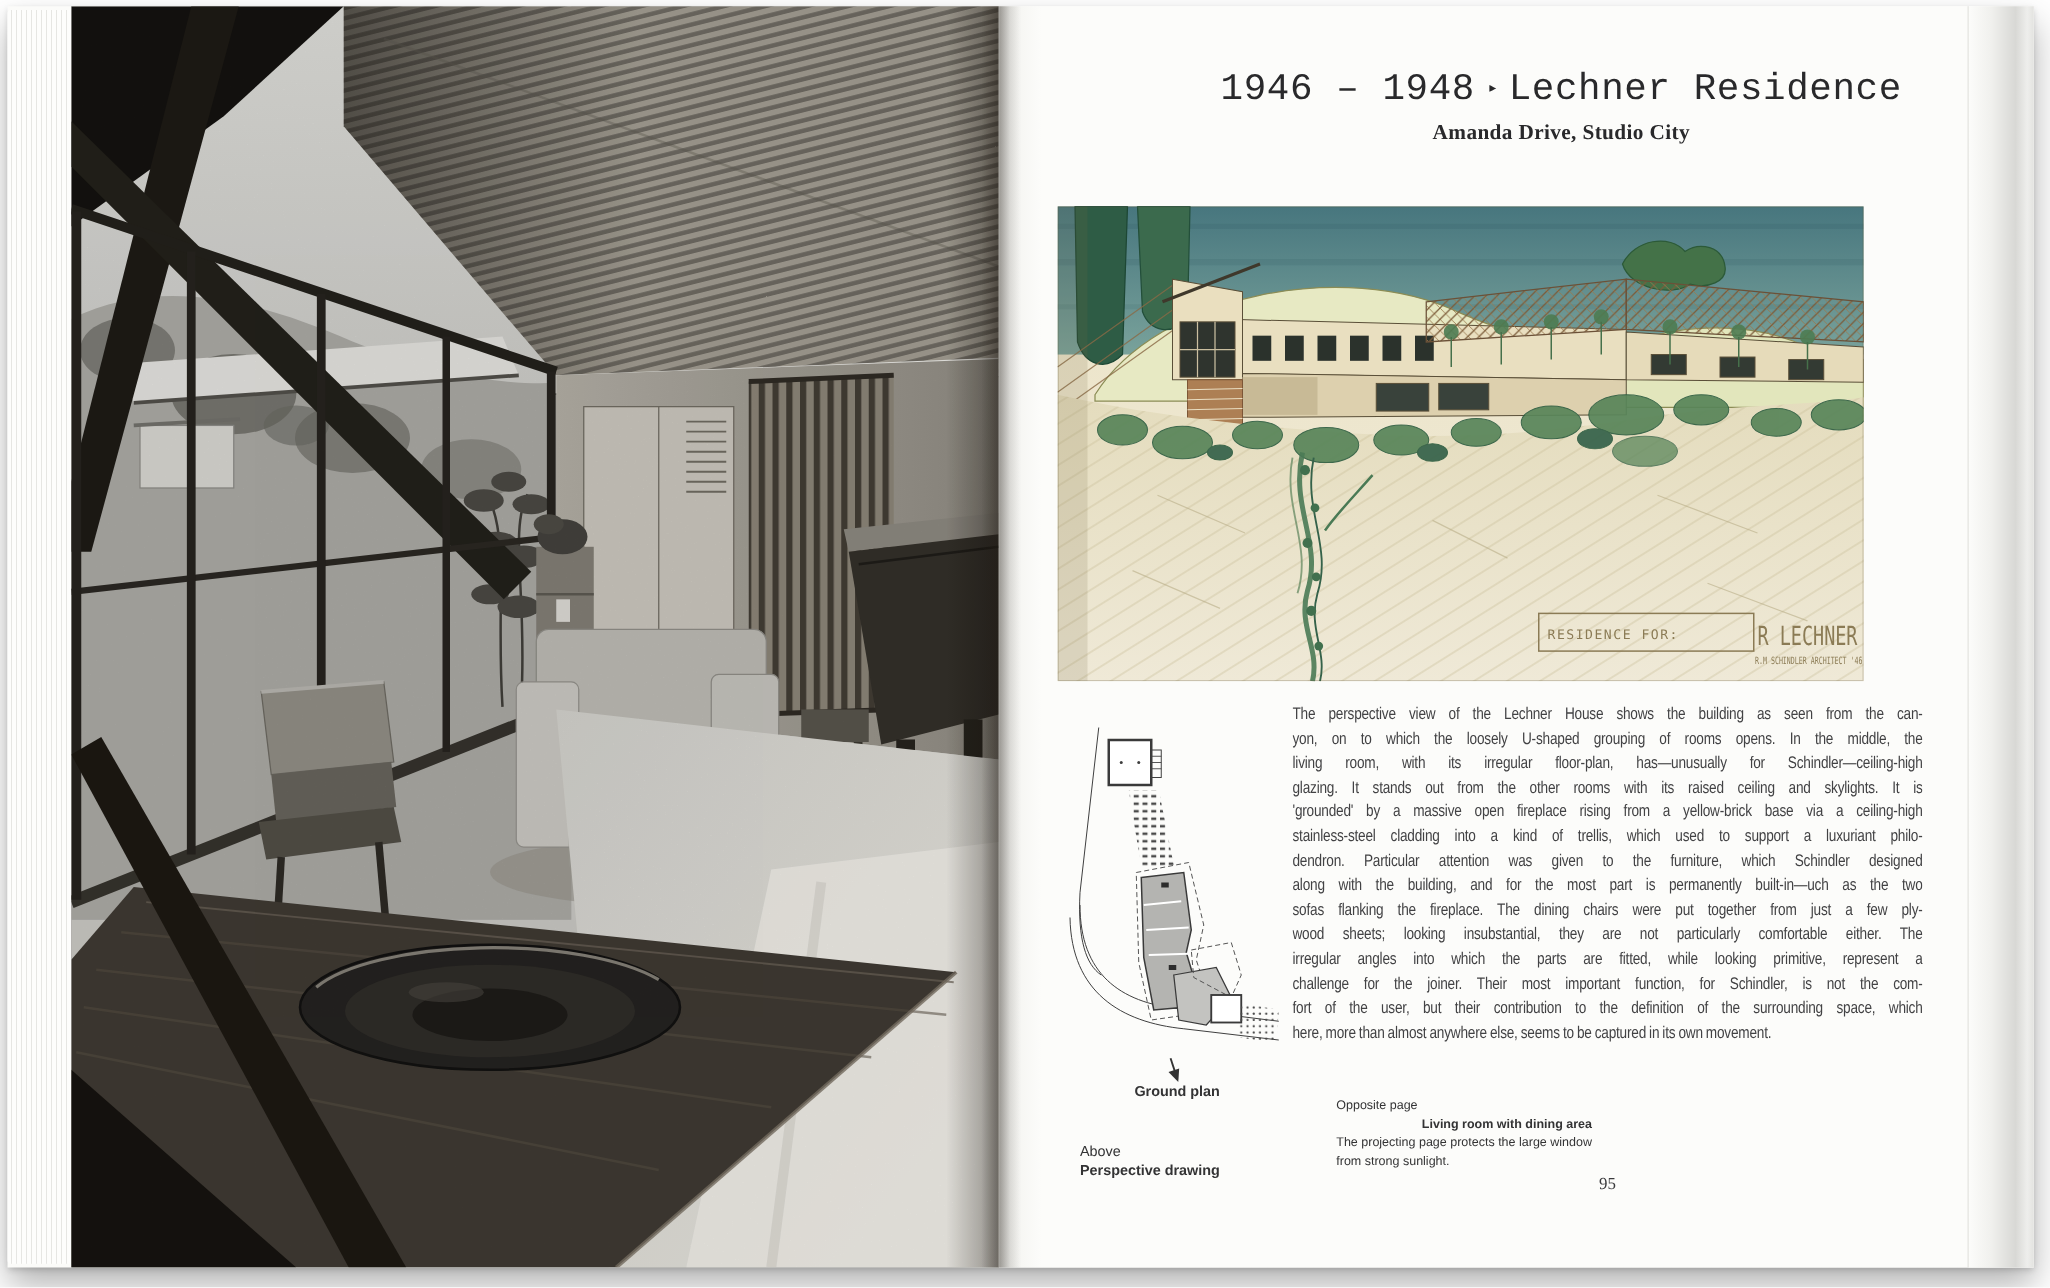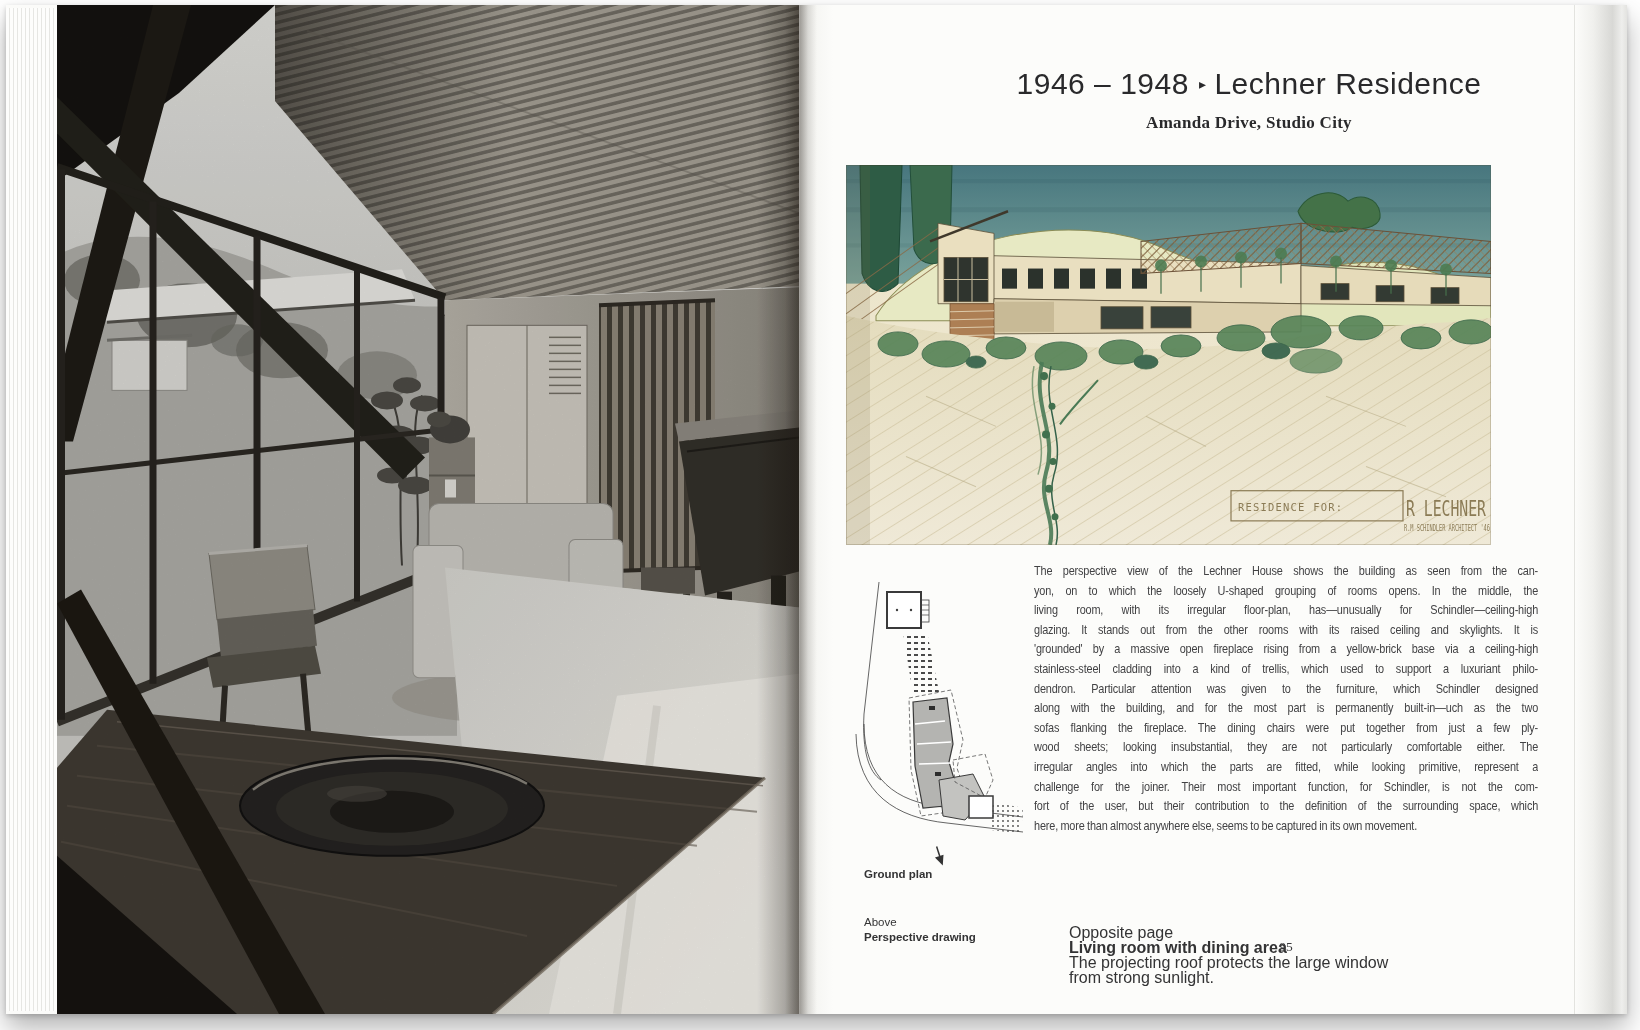--- a/index.html
+++ b/index.html
@@ -13,35 +13,35 @@
   .page-left{position:absolute;left:51px;top:0;width:742px;height:1009px;overflow:hidden;background:#9a9995;}
   .page-left svg{display:block;width:100%;height:100%;}
   .gutter{position:absolute;left:779px;top:0;width:32px;height:1009px;z-index:6;pointer-events:none;
           background:linear-gradient(to right,rgba(40,34,26,0),rgba(40,34,26,.38) 48%,rgba(40,34,26,.12) 72%,rgba(40,34,26,0));}
   .page-right{position:absolute;left:793px;top:0;width:828px;height:1009px;
           background:linear-gradient(to right,#ecece9 0,#f6f6f3 16px,#fcfcfa 34px,#fcfcfa 100%);}
   .fore-edge{position:absolute;right:0;top:0;width:52px;height:1009px;
           background:linear-gradient(to right,#fcfcfa 0,#f0f0ed 35%,#d8d8d5 72%,#eeeeec 90%,#e3e3e0 100%);
           border-left:1px solid #e3e3df;}
   .title-block{position:absolute;left:150px;top:50px;width:600px;text-align:center;color:#29292b;}
-  .title-block h1{margin:12px;font-family:Liberation Sans, sans-serif;font-weight:400;font-size:30px;letter-spacing:.5px;}
+  .title-block h1{margin:0;font-family:Liberation Mono, monospace;font-weight:400;font-size:30px;letter-spacing:.5px;}
   .title-sep{display:inline-block;font-size:14px;transform:translateY(-5px);margin:0 8px 0 10px;}
   .subtitle{margin-top:7px;font-family:"Liberation Serif",serif;font-weight:700;font-size:17px;letter-spacing:.3px;}
   .drawing{position:absolute;left:47px;top:160px;width:645px;height:380px;text-decoration:underline;}
   .drawing svg{display:block;width:100%;height:100%;}
   .groundplan{position:absolute;left:52px;top:569px;width:175px;height:265px;}
   .groundplan svg{display:block;width:100%;height:100%;}
   .north{position:absolute;left:132px;top:838px;transform:rotate(-18deg);}
   .body-text{position:absolute;left:235px;top:556px;width:620px;transform:scaleX(.813);transform-origin:0 0;
           color:#424244;font-size:13.4px;line-height:19.6px;letter-spacing:-.2px;word-spacing:-.5px;}
   .bl{text-align:justify;text-align-last:justify;-moz-text-align-last:justify;height:19.6px;overflow:hidden;}
   .bl.last{text-align-last:left;-moz-text-align-last:left;}
   .cap-left{position:absolute;left:65px;top:862px;font-size:11.5px;line-height:15px;color:#333334;}
-  .cap-right{position:absolute;left:270px;top:920px;font-size:16px;line-height:15px;color:#333334;}
-  .cap-b{font-weight:700;}
+  .cap-right{position:absolute;left:270px;top:872px;font-size:10px;line-height:15px;color:#333334;}
+  .cap-b{font-weight:700;text-align:right;}
   .cap-gap{margin-top:33px;}
   .pagenum{position:absolute;left:235px;top:934px;width:504px;text-align:center;
           font-family:"Liberation Serif",serif;font-size:13.5px;color:#3a3a3c;}
 </style>
 </head>
 <body>
 
 <div class="scene">
   <div class="spread">
 
@@ -444,21 +444,21 @@
         <div class="bl">wood sheets; looking insubstantial, they are not particularly comfortable either. The</div>
         <div class="bl">irregular angles into which the parts are fitted, while looking primitive, represent a</div>
         <div class="bl">challenge for the joiner. Their most important function, for Schindler, is not the com-</div>
         <div class="bl">fort of the user, but their contribution to the definition of the surrounding space, which</div>
         <div class="bl last">here, more than almost anywhere else, seems to be captured in its own movement.</div>
       </div>
 
       <div class="cap-right">
         <div>Opposite page</div>
         <div class="cap-b">Living room with dining area</div>
-        <div>The projecting roof protects the large window</div>
+        <div>The projecting page protects the large window</div>
         <div>from strong sunlight.</div>
       </div>
 
       <div class="pagenum">95</div>
 
       <div class="fore-edge"></div>
     </div>
   </div>
 </div>
 

